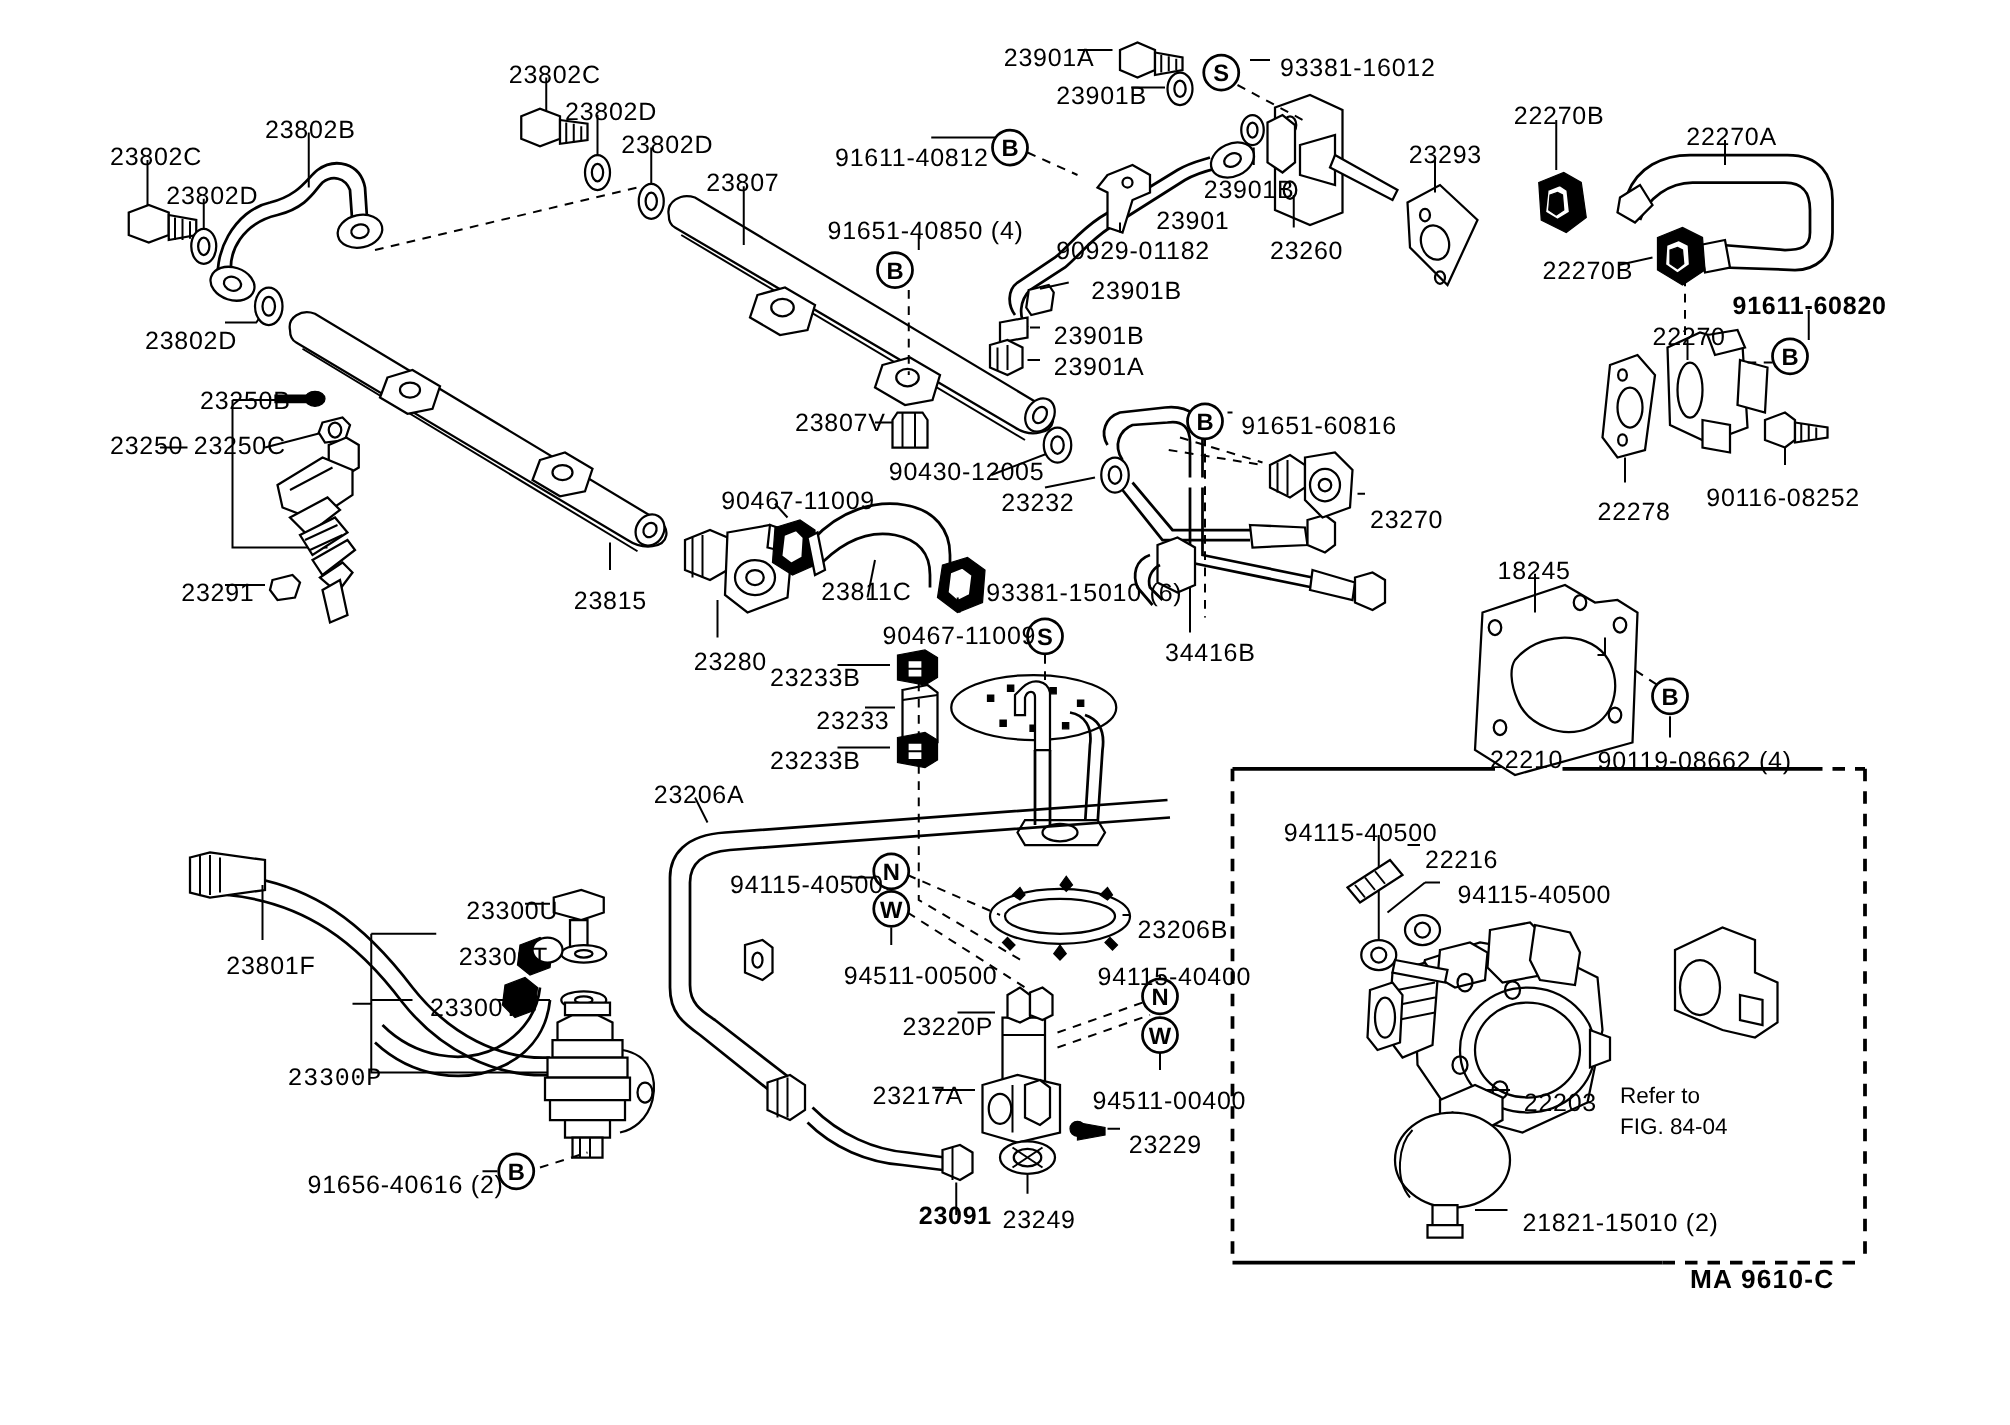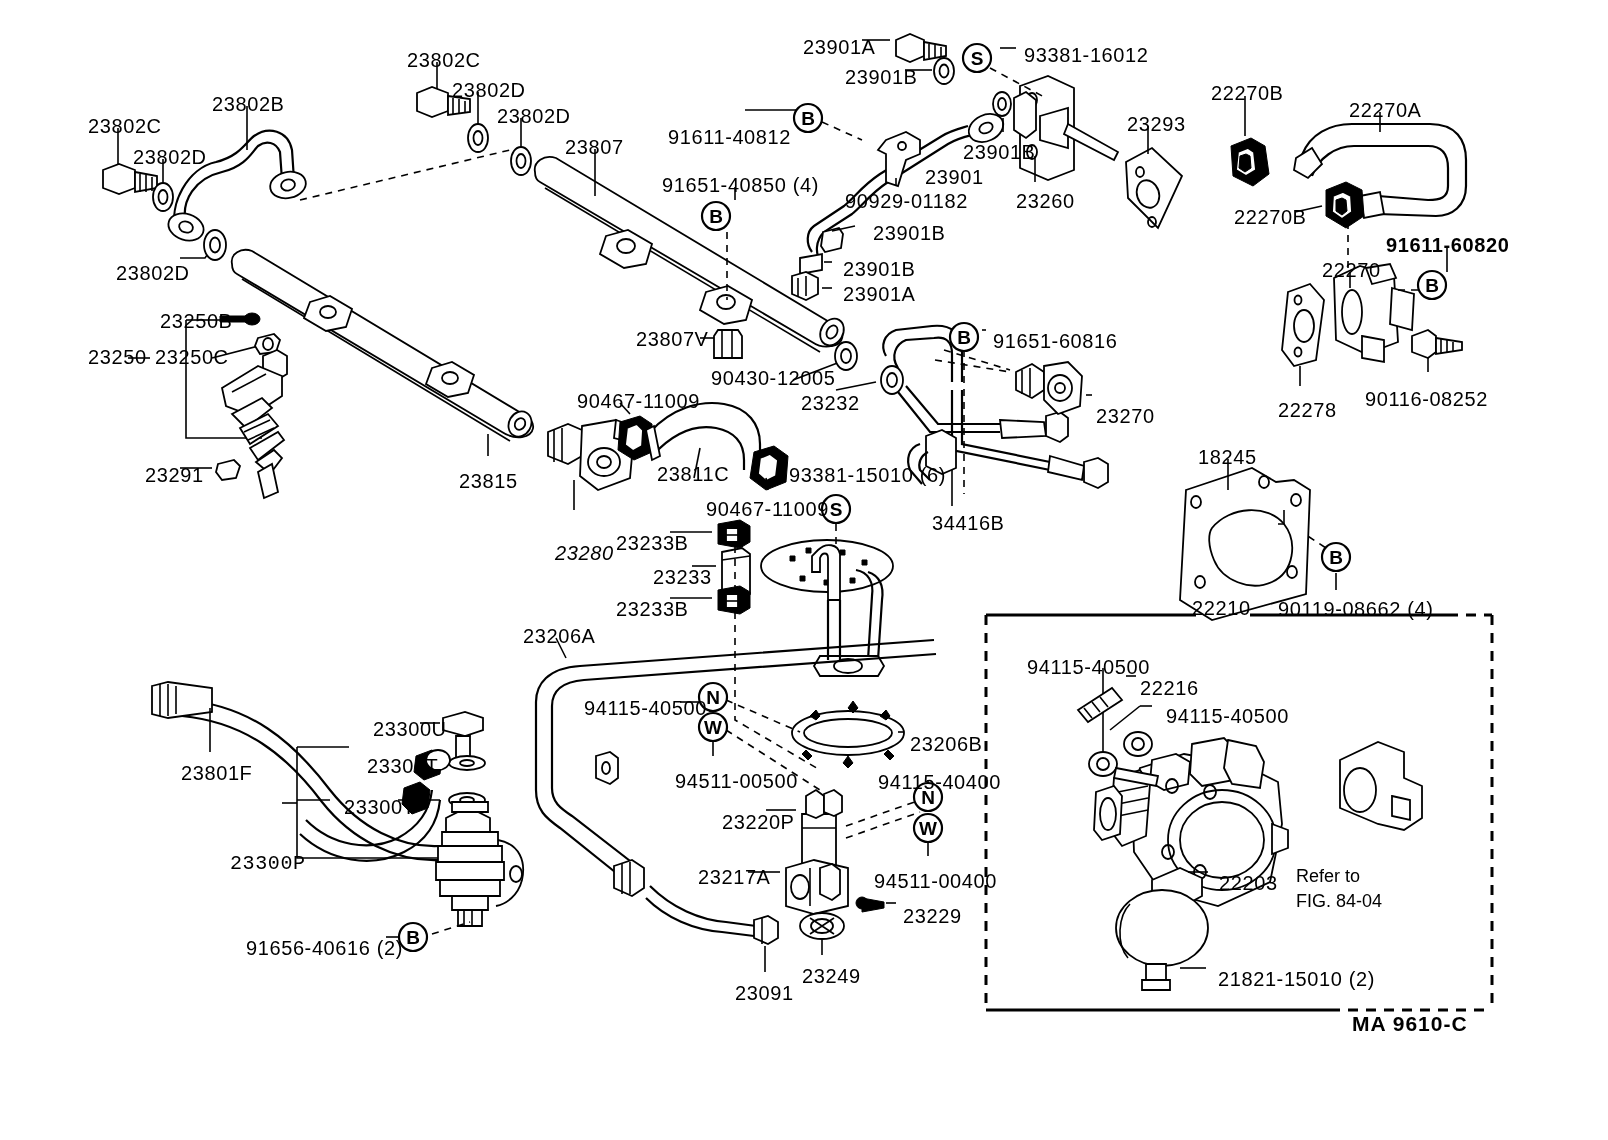--- a/index.html
+++ b/index.html
@@ -606,21 +606,21 @@
   <div id="labelroot">
       <div class="lbl" style="left: 88px; top: 115px;">23802C</div>
       <div class="lbl" style="left: 133px; top: 146px;">23802D</div>
       <div class="lbl" style="left: 212px; top: 93px;">23802B</div>
       <div class="lbl" style="left: 407px; top: 49px;">23802C</div>
       <div class="lbl" style="left: 452px; top: 79px;">23802D</div>
       <div class="lbl" style="left: 497px; top: 105px;">23802D</div>
       <div class="lbl" style="left: 116px; top: 262px;">23802D</div>
       <div class="lbl" style="left: 565px; top: 136px;">23807</div>
       <div class="lbl" style="left: 662px; top: 174px;">91651-40850 (4)</div>
-      <div class="lbl" style="left: 668px; top: 126px;">91611-40812</div>
+      <div class="lbl" style="left: 668px; top: 116px;">91611-40812</div>
       <div class="lbl" style="left: 803px; top: 36px;">23901A</div>
       <div class="lbl" style="left: 845px; top: 66px;">23901B</div>
       <div class="lbl" style="left: 1024px; top: 44px;">93381-16012</div>
       <div class="lbl" style="left: 963px; top: 141px;">23901B</div>
       <div class="lbl" style="left: 925px; top: 166px;">23901</div>
       <div class="lbl" style="left: 845px; top: 190px;">90929-01182</div>
       <div class="lbl" style="left: 1016px; top: 190px;">23260</div>
       <div class="lbl" style="left: 1127px; top: 113px;">23293</div>
       <div class="lbl" style="left: 873px; top: 222px;">23901B</div>
       <div class="lbl" style="left: 843px; top: 258px;">23901B</div>
@@ -637,41 +637,41 @@
       <div class="lbl" style="left: 155px; top: 346px;">23250C</div>
       <div class="lbl" style="left: 145px; top: 464px;">23291</div>
       <div class="lbl" style="left: 459px; top: 470px;">23815</div>
       <div class="lbl" style="left: 636px; top: 328px;">23807V</div>
       <div class="lbl" style="left: 711px; top: 367px;">90430-12005</div>
       <div class="lbl" style="left: 801px; top: 392px;">23232</div>
       <div class="lbl" style="left: 993px; top: 330px;">91651-60816</div>
       <div class="lbl" style="left: 1096px; top: 405px;">23270</div>
       <div class="lbl" style="left: 577px; top: 390px;">90467-11009</div>
       <div class="lbl" style="left: 657px; top: 463px;">23811C</div>
-      <div class="lbl" style="left: 555px; top: 542px; font-style: italic;">23280</div>
+      <div class="lbl" style="left: 555px; top: 519px;">23280</div>
       <div class="lbl" style="left: 706px; top: 498px;">90467-11009</div>
       <div class="lbl" style="left: 789px; top: 464px;">93381-15010 (6)</div>
       <div class="lbl" style="left: 932px; top: 512px;">34416B</div>
       <div class="lbl" style="left: 1198px; top: 446px;">18245</div>
       <div class="lbl" style="left: 1192px; top: 597px;">22210</div>
       <div class="lbl" style="left: 1278px; top: 598px;">90119-08662 (4)</div>
       <div class="lbl" style="left: 616px; top: 532px;">23233B</div>
       <div class="lbl" style="left: 653px; top: 566px;">23233</div>
       <div class="lbl" style="left: 616px; top: 598px;">23233B</div>
       <div class="lbl" style="left: 523px; top: 625px;">23206A</div>
       <div class="lbl" style="left: 584px; top: 697px;">94115-40500</div>
       <div class="lbl" style="left: 675px; top: 770px;">94511-00500</div>
       <div class="lbl" style="left: 910px; top: 733px;">23206B</div>
       <div class="lbl" style="left: 878px; top: 771px;">94115-40400</div>
       <div class="lbl" style="left: 722px; top: 811px;">23220P</div>
       <div class="lbl" style="left: 874px; top: 870px;">94511-00400</div>
       <div class="lbl" style="left: 698px; top: 866px;">23217A</div>
       <div class="lbl" style="left: 903px; top: 905px;">23229</div>
       <div class="lbl" style="left: 802px; top: 965px;">23249</div>
-      <div class="lbl" style="left: 735px; top: 982px;">23091</div>
+      <div class="lbl" style="left: 735px; top: 962px; font-weight: bold;">23091</div>
       <div class="lbl" style="left: 181px; top: 762px;">23801F</div>
       <div class="lbl" style="left: 373px; top: 718px;">23300U</div>
       <div class="lbl" style="left: 367px; top: 755px;">23300T</div>
       <div class="lbl" style="left: 344px; top: 796px;">23300T</div>
       <div class="lbl" style="left: 230px; top: 852px; font-family: Liberation Mono, monospace;">23300P</div>
       <div class="lbl" style="left: 246px; top: 937px;">91656-40616 (2)</div>
       <div class="lbl" style="left: 1027px; top: 656px;">94115-40500</div>
       <div class="lbl" style="left: 1140px; top: 677px;">22216</div>
       <div class="lbl" style="left: 1166px; top: 705px;">94115-40500</div>
       <div class="lbl" style="left: 1219px; top: 872px;">22203</div>

